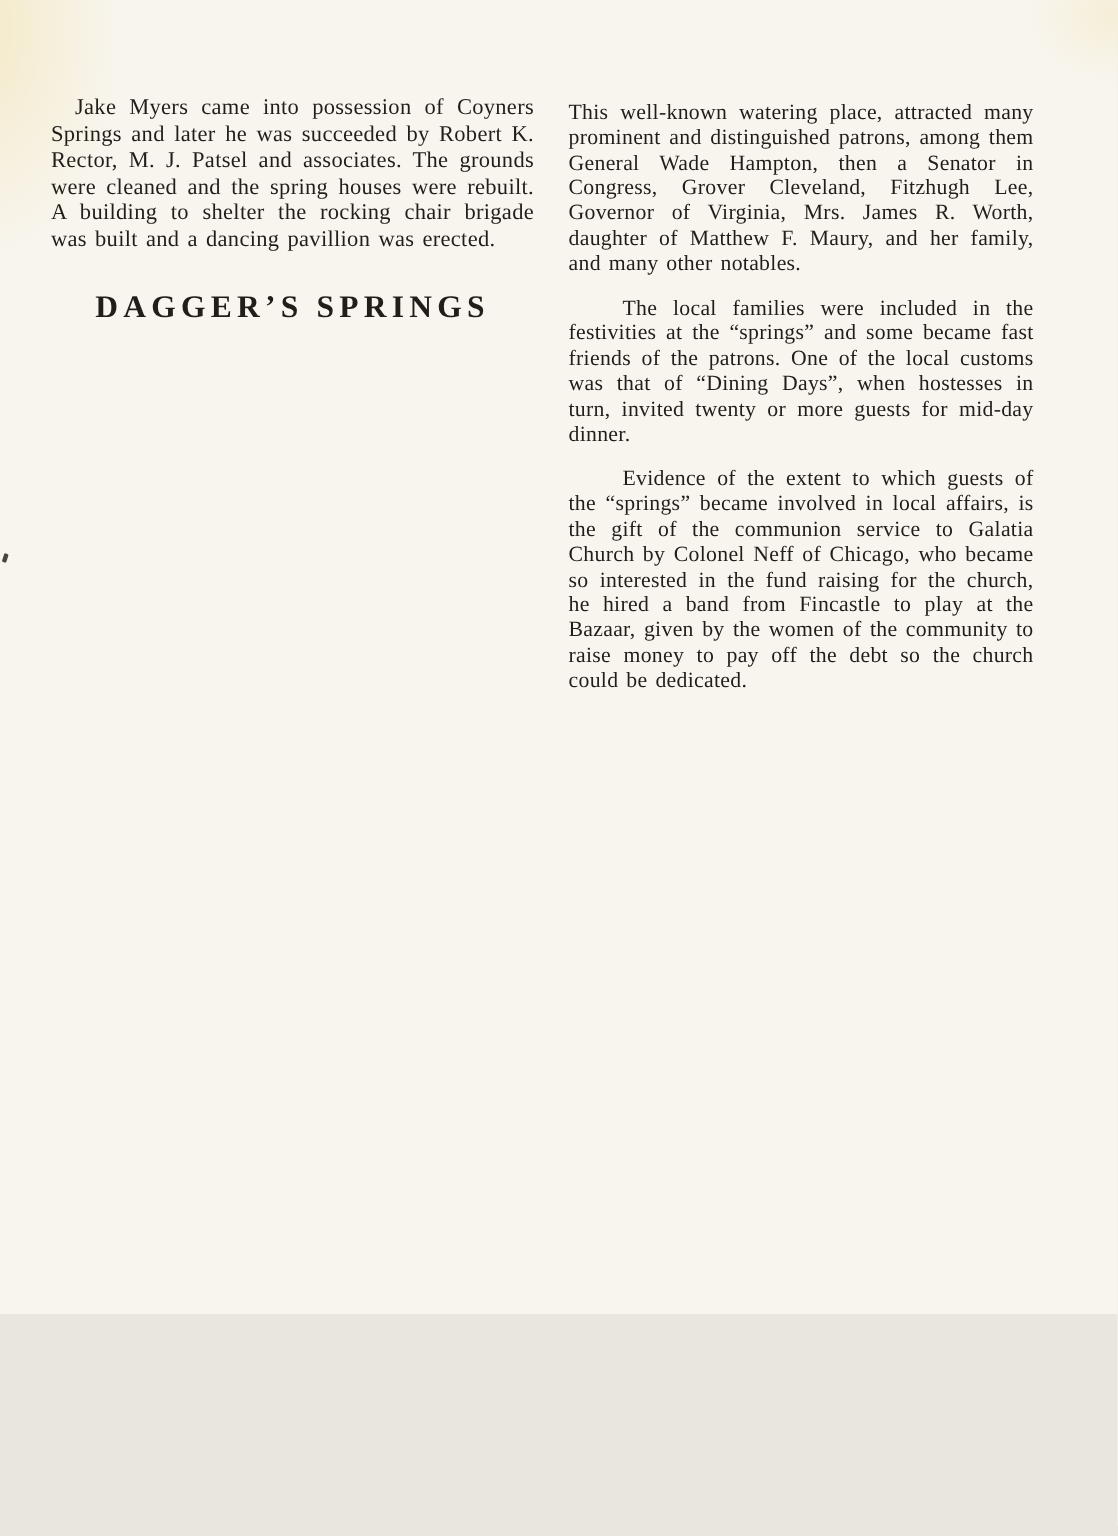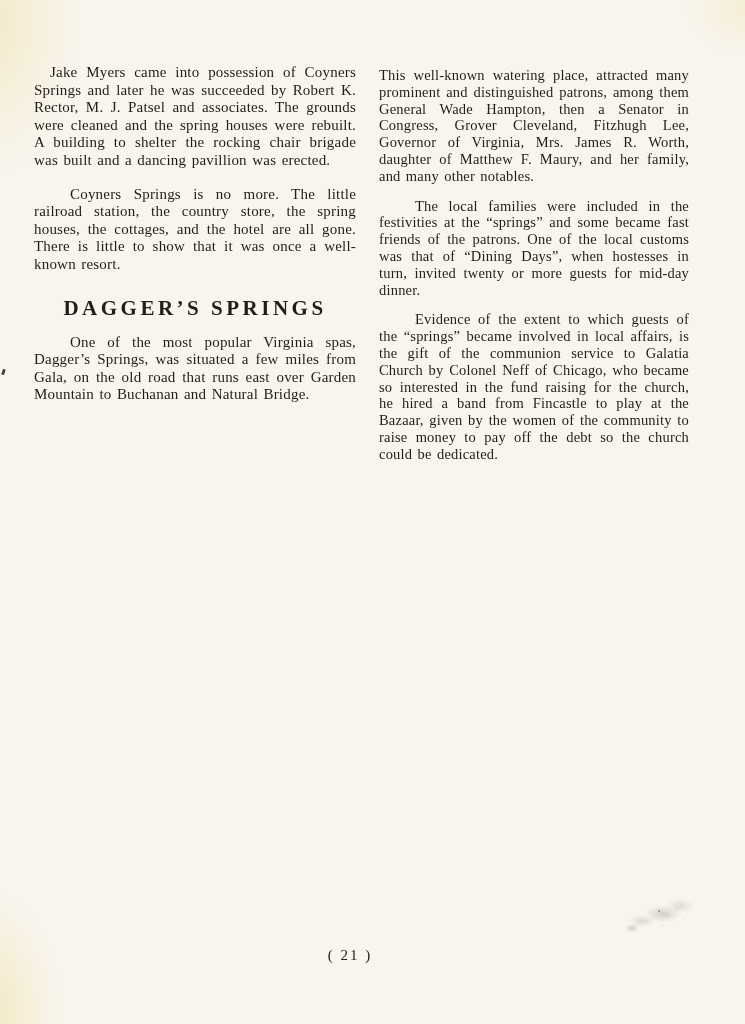--- a/index.html
+++ b/index.html
@@ -10,21 +10,21 @@
   html, body { margin: 0; padding: 0; }
   body {
     width: 745px;
     height: 1024px;
     overflow: hidden;
     background: #e9e6df;
   }
   .page {
     position: relative;
     width: 745px;
-    height: 1024px;
+    height: 876px;
     background:
       radial-gradient(ellipse 130px 220px at -10px 20px,  rgba(238,216,140,0.38), rgba(238,216,140,0) 70%),
       radial-gradient(ellipse 110px 180px at -15px 1015px, rgba(238,216,140,0.45), rgba(238,216,140,0) 70%),
       radial-gradient(ellipse 80px 60px at 745px 10px,     rgba(238,216,140,0.25), rgba(238,216,140,0) 75%),
       var(--paper);
     color: var(--ink);
     font-family: "Liberation Serif", "DejaVu Serif", serif;
     overflow: hidden;
   }
   .columns {
@@ -117,23 +117,21 @@
 </style>
 </head>
 <body>
 
 <div class="page">
 
   <main class="columns">
 
     <section class="col col-left">
       <p class="para indent-sm">Jake Myers came into possession of Coyners Springs and later he was succeeded by Robert K. Rector, M. J. Patsel and associates. The grounds were cleaned and the spring houses were rebuilt. A building to shelter the rocking chair brigade was built and a dancing pavillion was erected.</p>
-      <p class="para">Coyners Springs is no more. The little railroad station, the country store, the spring houses, the cottages, and the hotel are all gone. There is little to show that it was once a well-known resort.</p>
       <h2 class="section-heading">DAGGER’S SPRINGS</h2>
-      <p class="para">One of the most popular Virginia spas, Dagger’s Springs, was situated a few miles from Gala, on the old road that runs east over Garden Mountain to Buchanan and Natural Bridge.</p>
     </section>
 
     <section class="col col-right">
       <p class="para no-indent">This well-known watering place, attracted many prominent and distinguished patrons, among them General Wade Hampton, then a Senator in Congress, Grover Cleveland, Fitzhugh Lee, Governor of Virginia, Mrs. James R. Worth, daughter of Matthew F. Maury, and her family, and many other notables.</p>
       <p class="para">The local families were included in the festivities at the “springs” and some became fast friends of the patrons. One of the local customs was that of “Dining Days”, when hostesses in turn, invited twenty or more guests for mid-day dinner.</p>
       <p class="para">Evidence of the extent to which guests of the “springs” became involved in local affairs, is the gift of the communion service to Galatia Church by Colonel Neff of Chicago, who became so interested in the fund raising for the church, he hired a band from Fincastle to play at the Bazaar, given by the women of the community to raise money to pay off the debt so the church could be dedicated.</p>
     </section>
 
   </main>
 

